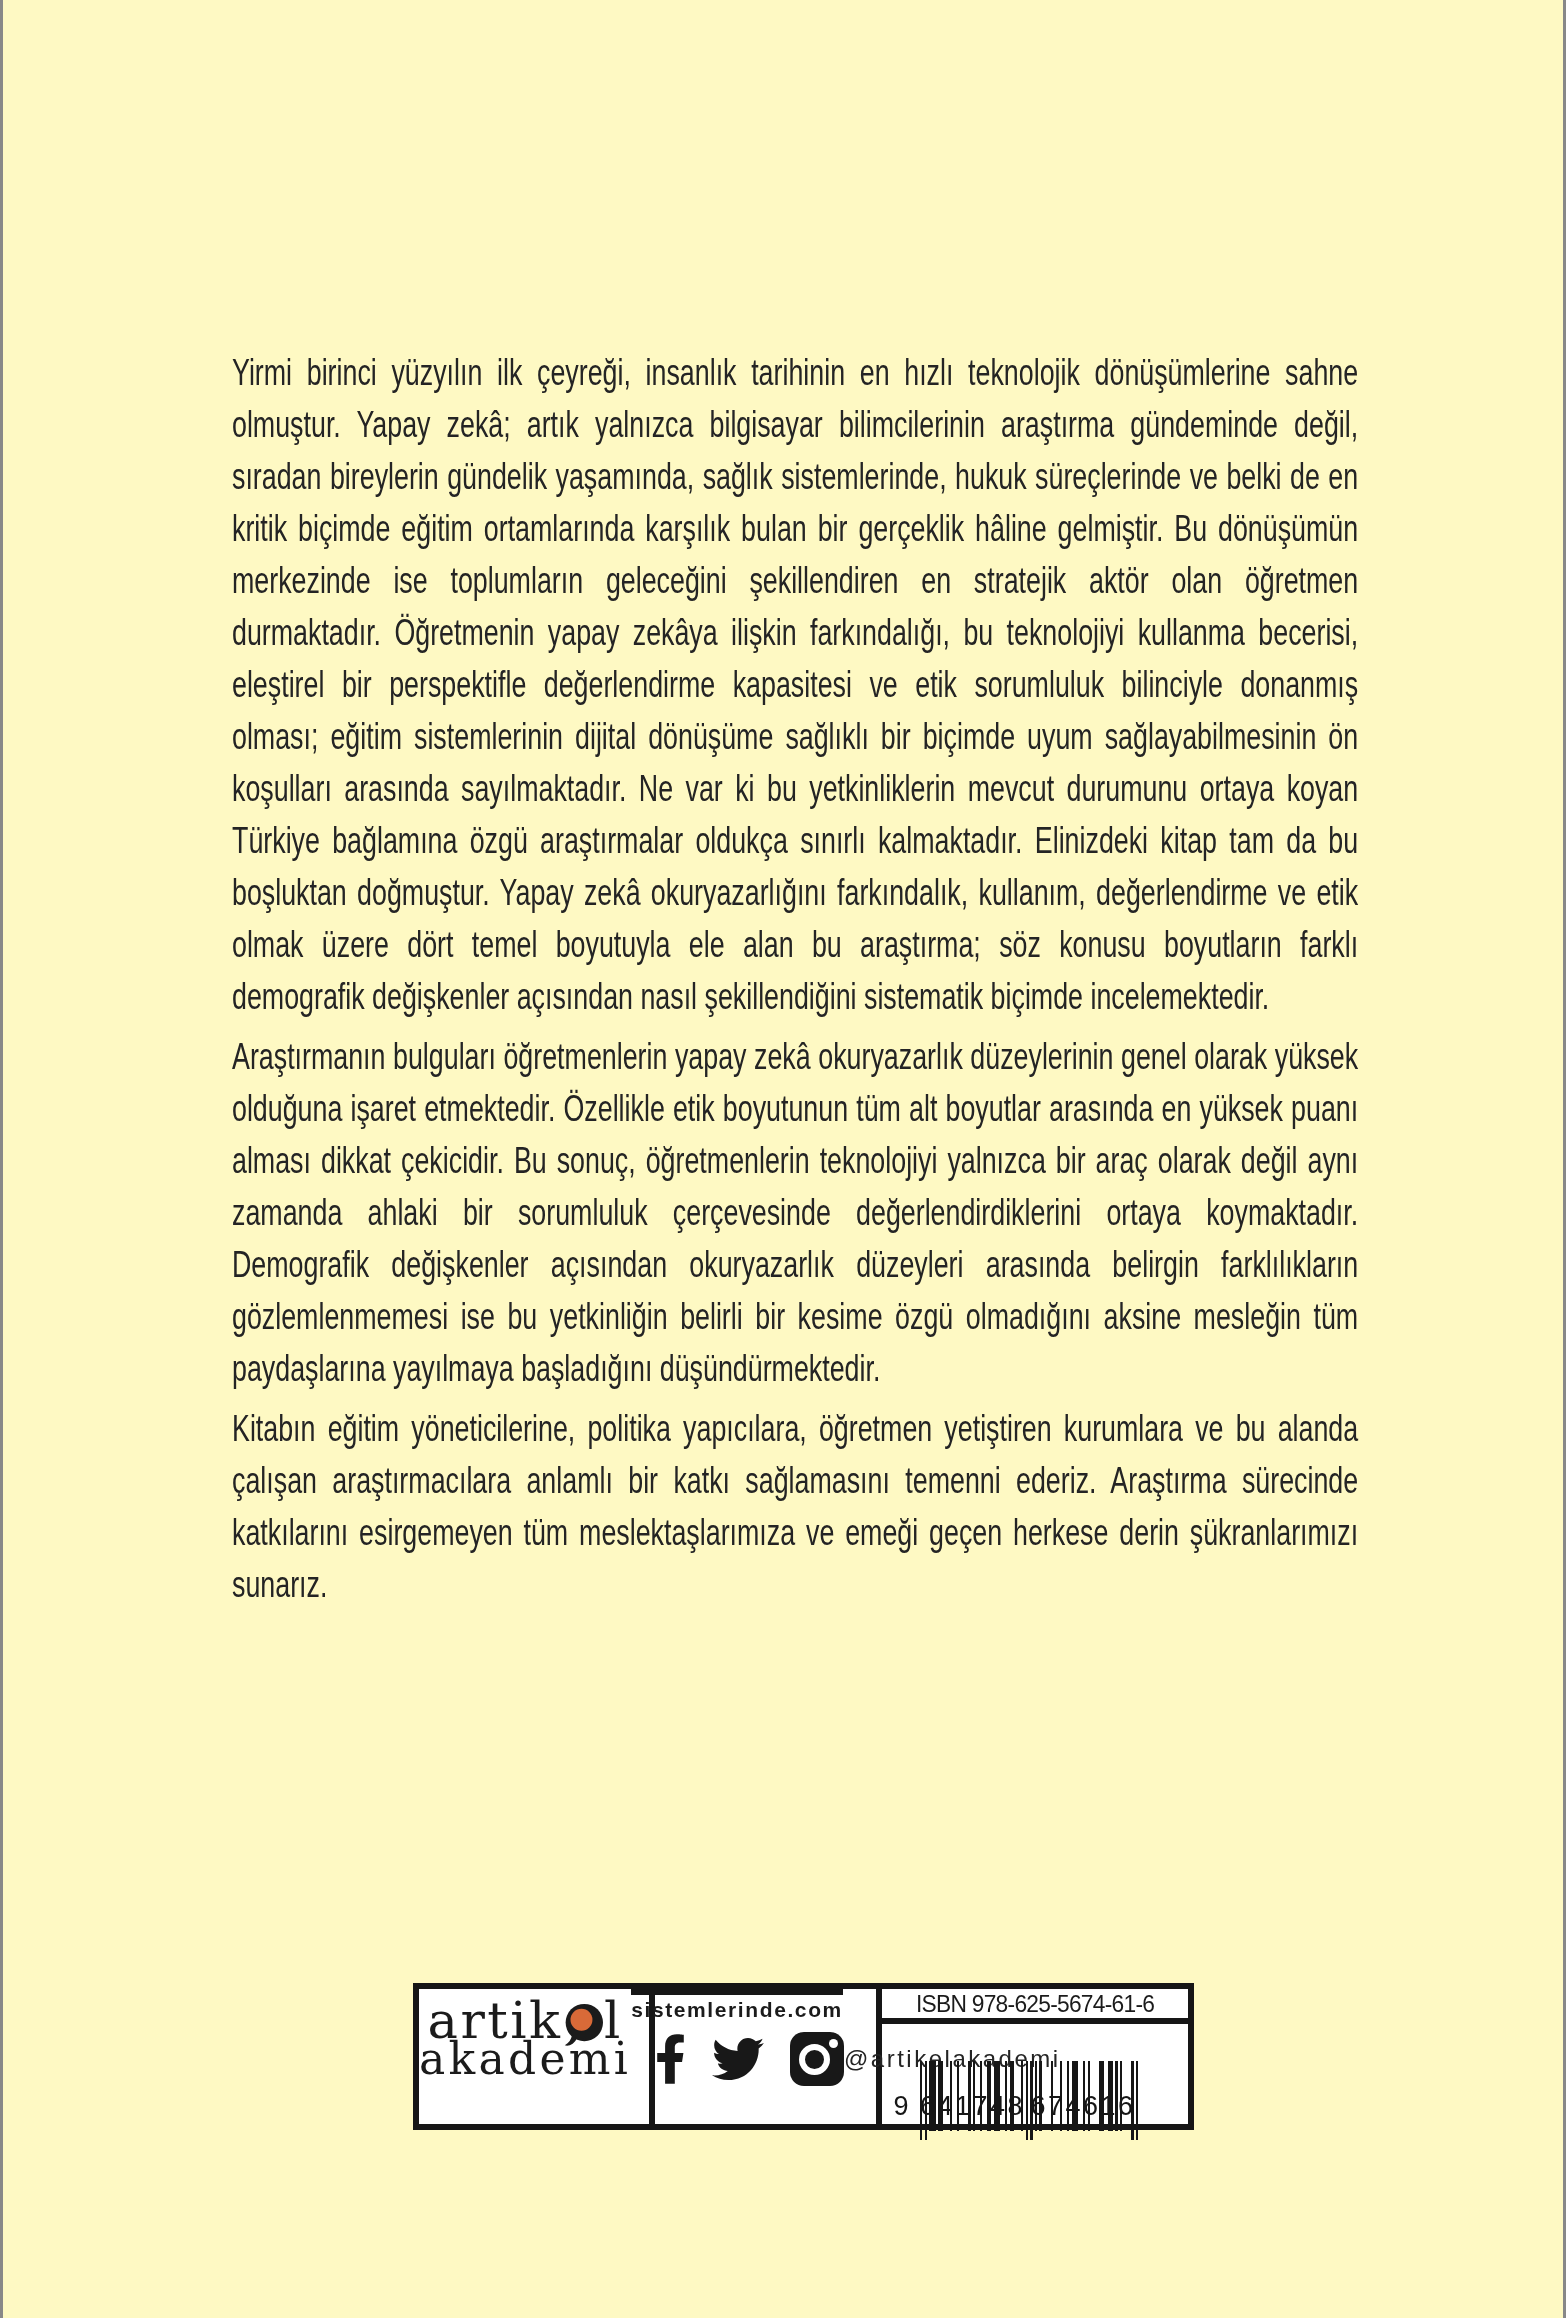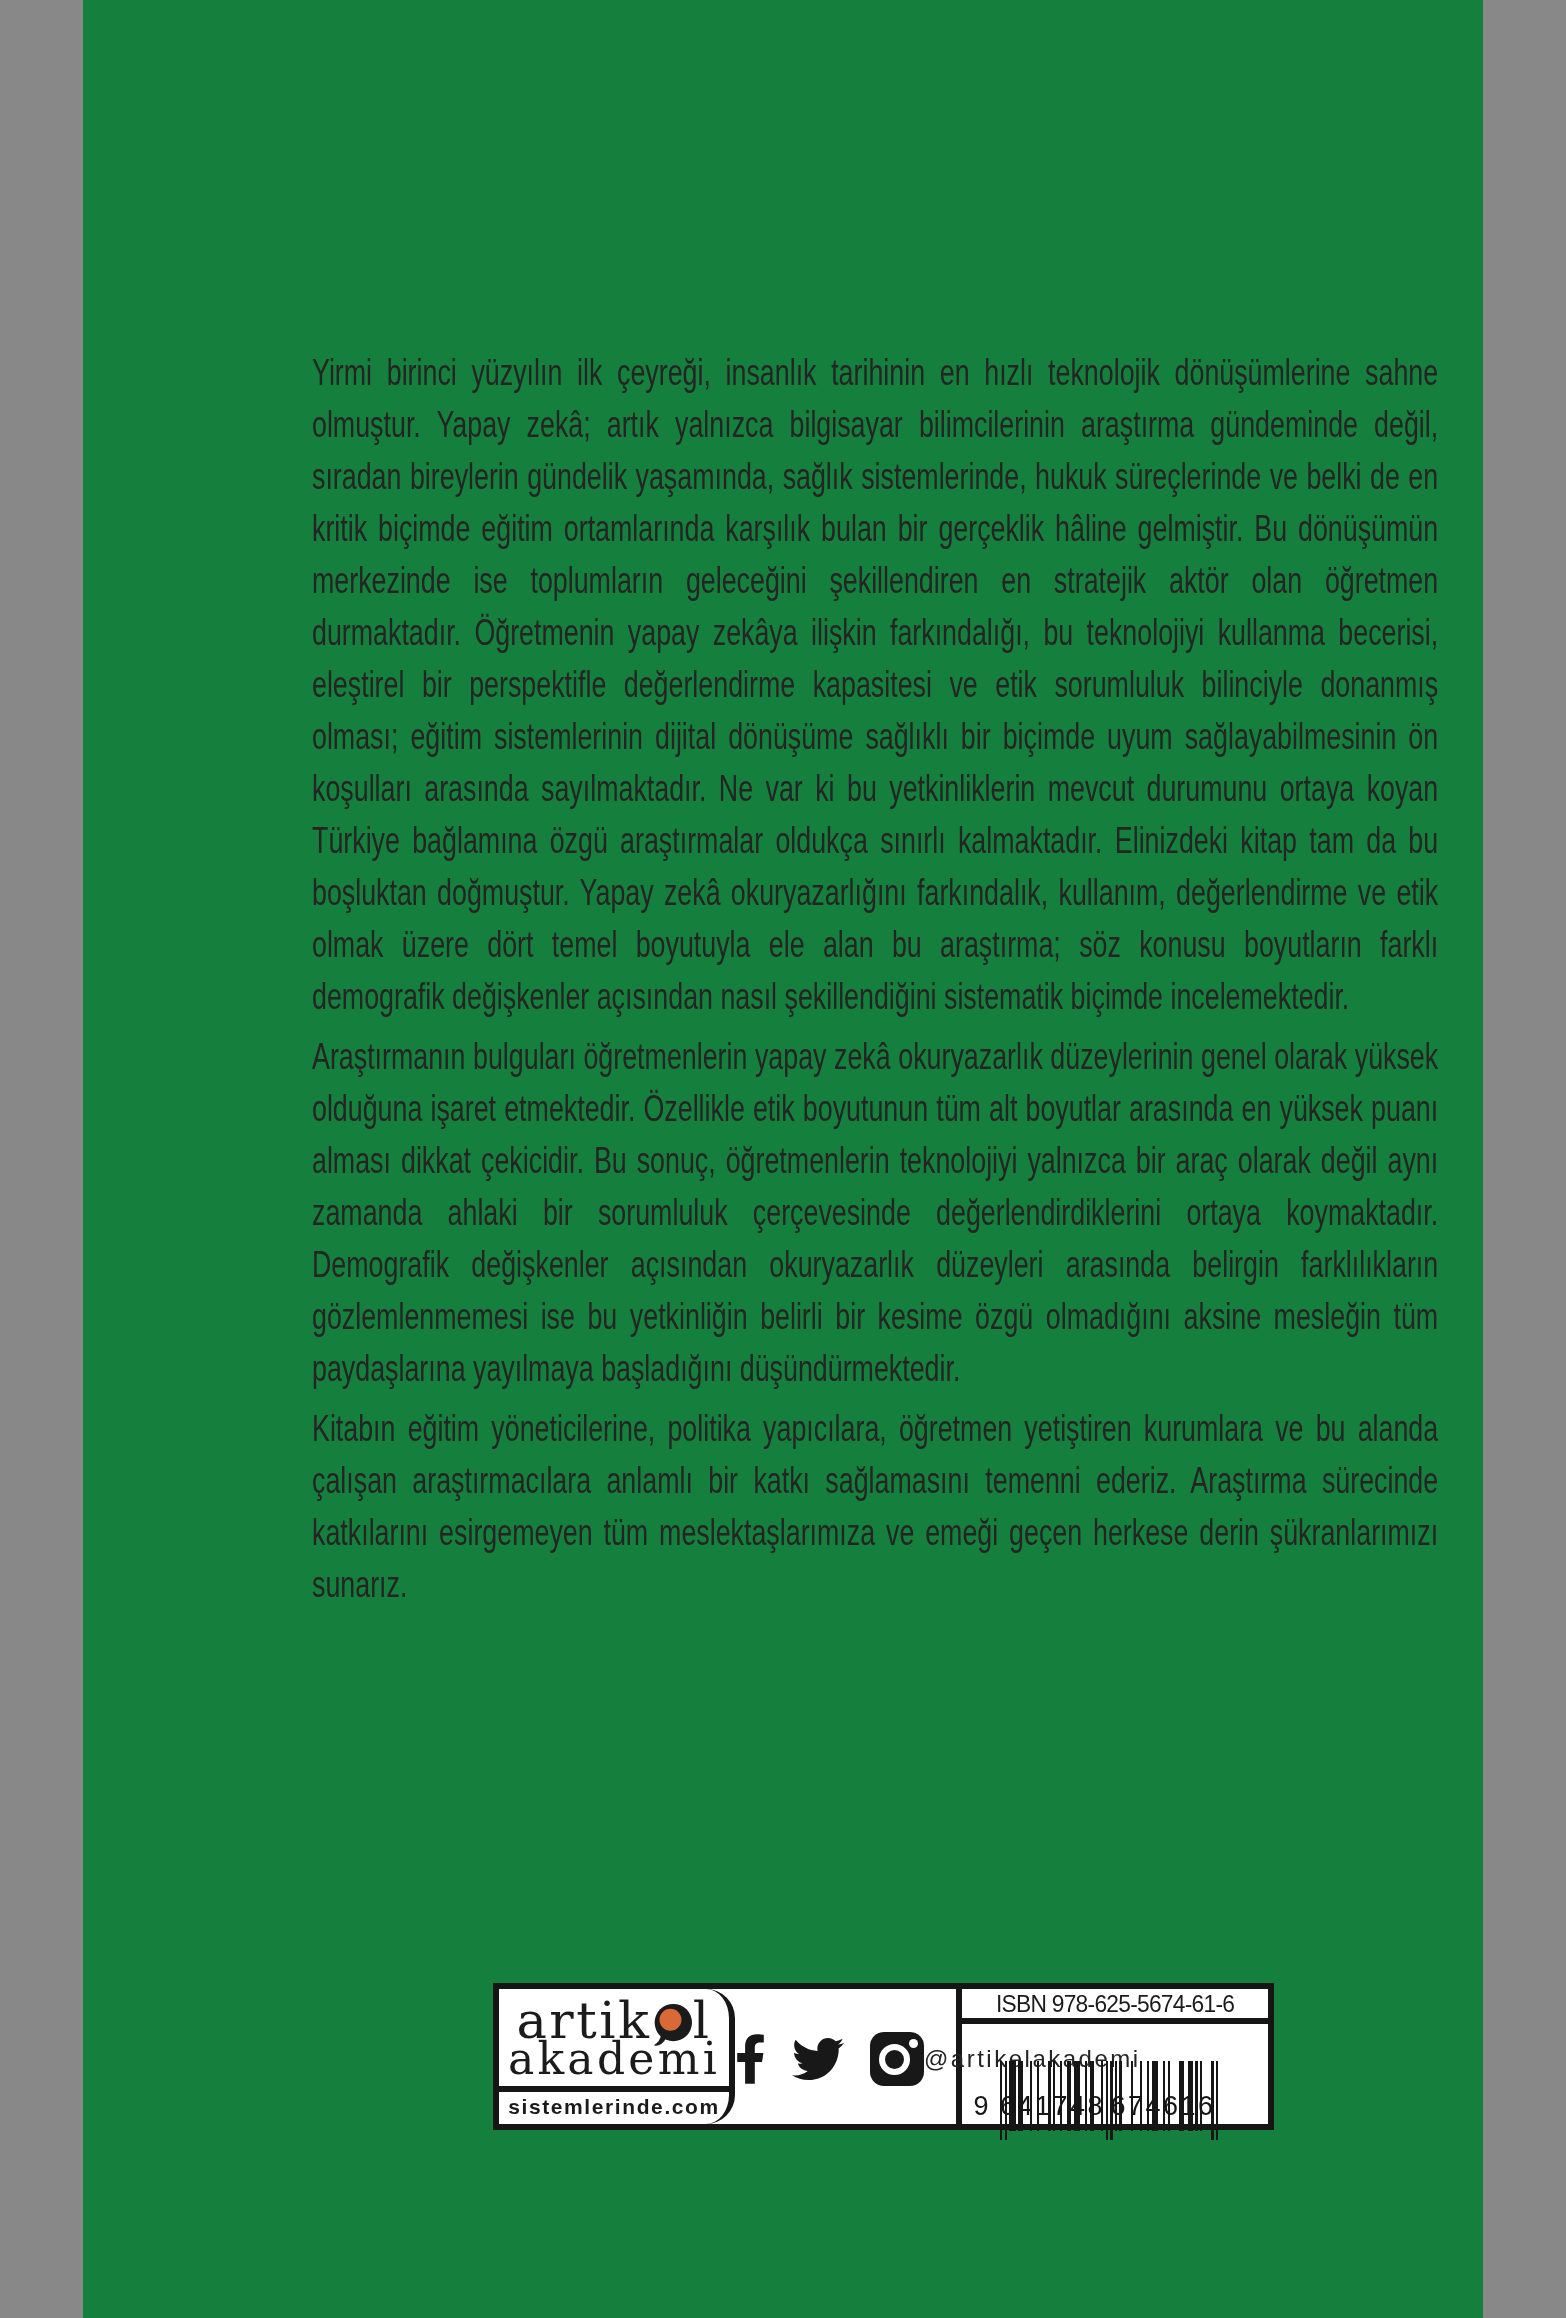--- a/index.html
+++ b/index.html
@@ -1,19 +1,19 @@
 <!DOCTYPE html>
 <html style="font-size:13px"><head>
 <meta charset="utf-8">
 <style>
   html,body{margin:0;padding:0;background:#888;}
   .page{
     position:relative;
-    width:1400px;height:2319px;
-    background:#15803d;
+    width:1560px;height:2319px;
+    background:#fef9c3;
     margin:0 auto;
     font-family:"Liberation Sans",sans-serif;
     overflow:hidden;
   }
 
   
   .body-text{
     position:absolute;left:229px;top:347px;
     width:1554px;
     transform:scaleX(0.7247);
@@ -30,21 +30,21 @@
     width:781px;height:147px;
     box-sizing:border-box;
     border:6.5px solid #161616;
     display:flex;
     background:#fff;
     color:#161616;
   }
   .cell{box-sizing:border-box;}
 
   
-  .col-logo{width:236px;border-right:6.5px solid #161616;display:flex;flex-direction:column;border-radius:29px;}
+  .col-logo{width:236px;border-right:6.5px solid #161616;display:flex;flex-direction:row;}
   .logo-area{height:97px;display:flex;flex-direction:column;align-items:center;justify-content:center;}
   .logo-line1{
     font-family:"DejaVu Serif","Liberation Serif",serif;
     font-size:51px;line-height:47px;letter-spacing:2.5px;
     display:flex;align-items:flex-end;color:#1b1b1b;
   }
   .logo-e{display:inline-block;width:39px;height:44px;margin:0 0.8px -3.3px 1.6px;}
   .logo-line2{
     font-family:"DejaVu Serif","Liberation Serif",serif;
     font-size:44px;line-height:38px;letter-spacing:3.3px;color:#1b1b1b;margin-top:-3.3px;

